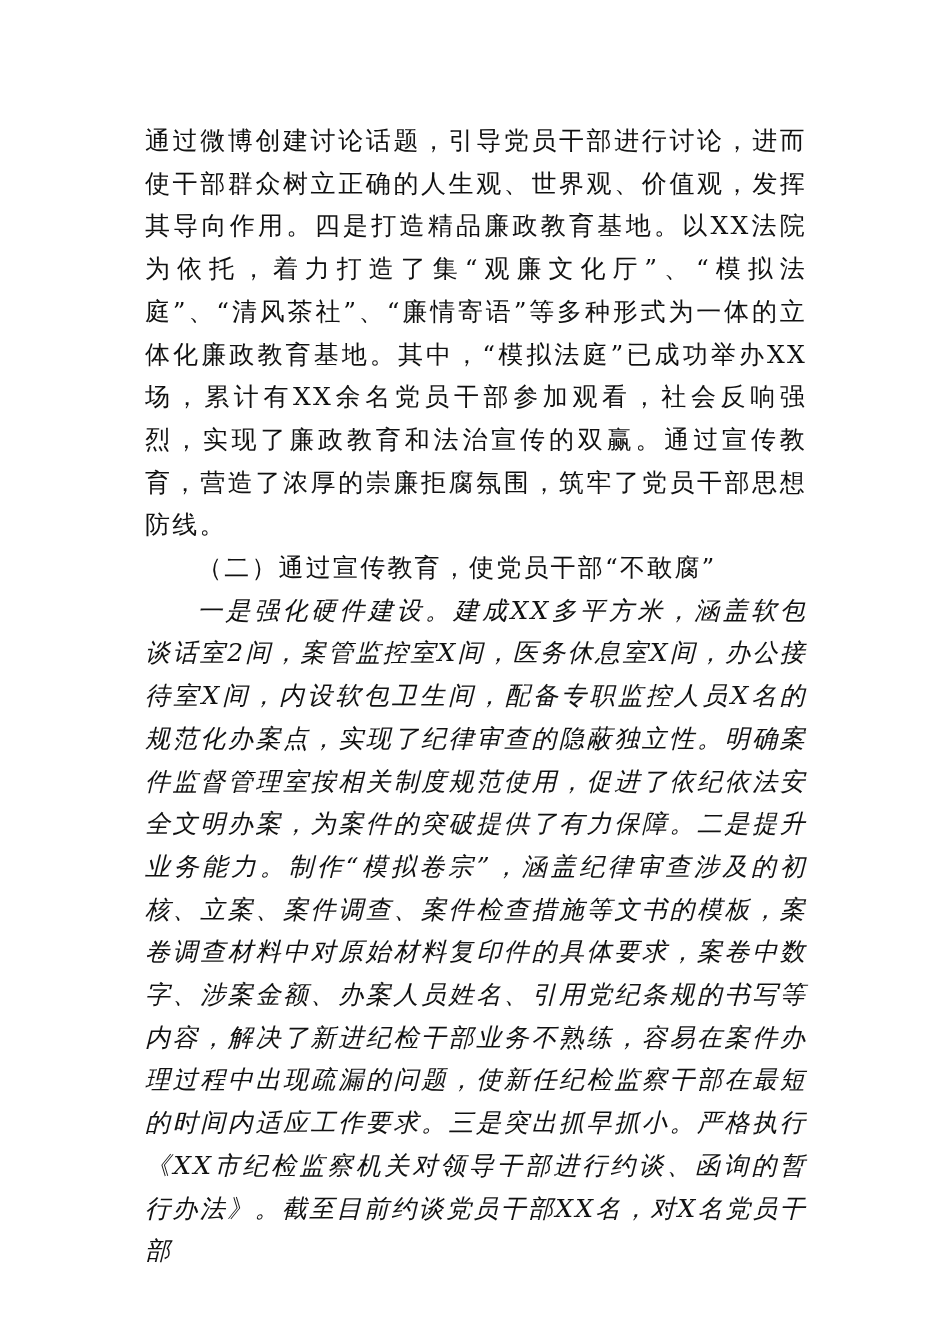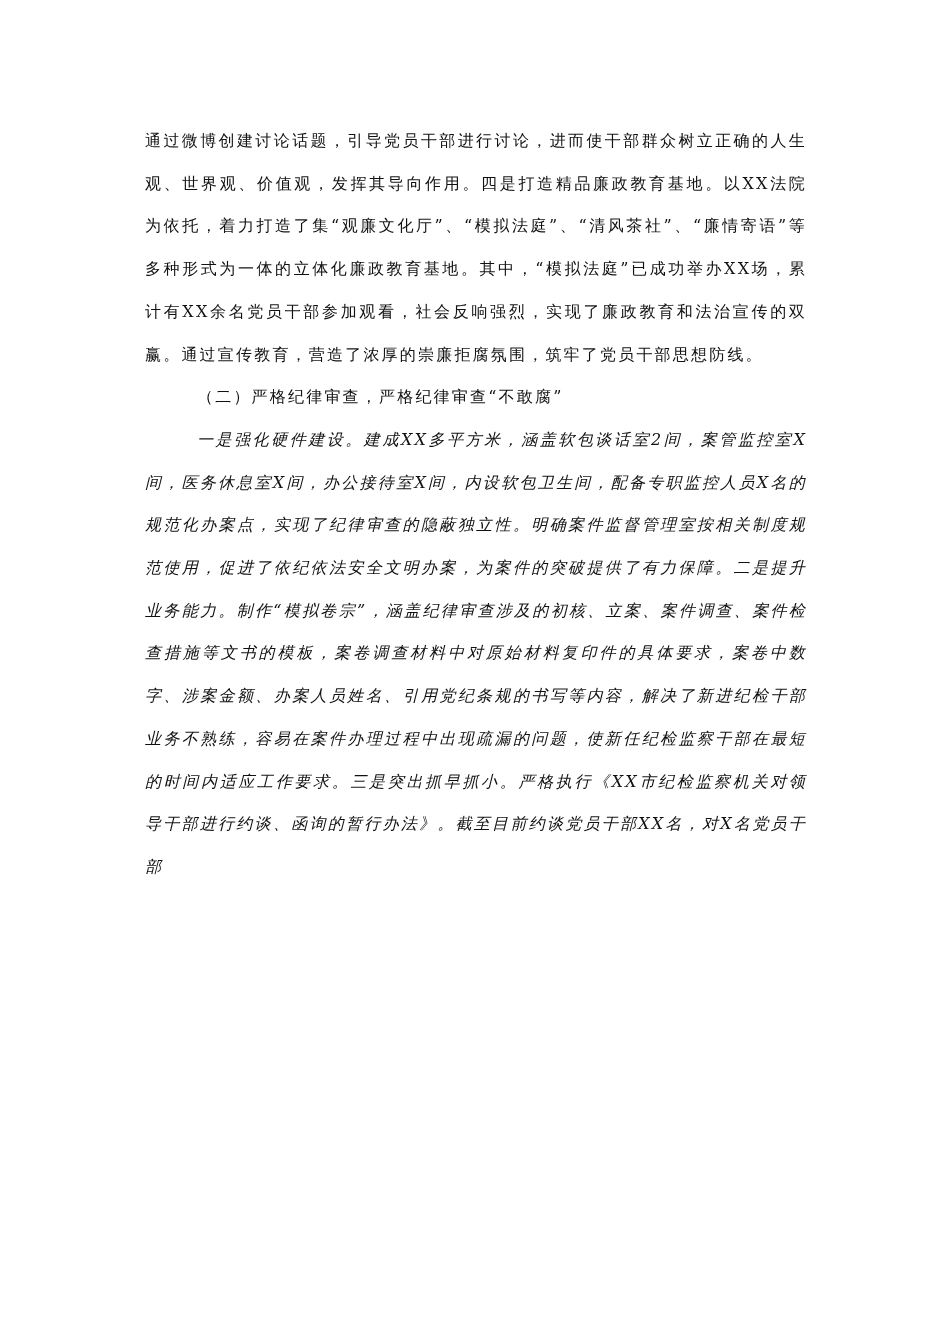--- a/index.html
+++ b/index.html
@@ -3,21 +3,21 @@
   <meta charset="utf-8">
   <style>
     html, body { margin: 0; padding: 0; background: #ffffff; }
     body { width: 950px; height: 1344px; position: relative; overflow: hidden; }
     .page {
       position: absolute;
       left: 145px;
       top: 120px;
       width: 662px;
       font-family: "DejaVu Serif", "Liberation Serif", serif;
-      font-size: 16px;
+      font-size: 25px;
       color: #111111;
       line-height: 42.7px;
     }
     .para {
       margin: 0;
       text-align: justify;
       text-justify: inter-character;
       letter-spacing: 2.2px;
     }
     .para.indent { text-indent: 52px; font-style: italic; }
@@ -25,15 +25,15 @@
       margin: 0;
       text-indent: 52px;
       letter-spacing: 2.2px;
     }
   </style>
 </head>
 <body>
 
 <div class="page">
   <p class="para">通过微博创建讨论话题，引导党员干部进行讨论，进而使干部群众树立正确的人生观、世界观、价值观，发挥其导向作用。四是打造精品廉政教育基地。以XX法院为依托，着力打造了集“观廉文化厅”、“模拟法庭”、“清风茶社”、“廉情寄语”等多种形式为一体的立体化廉政教育基地。其中，“模拟法庭”已成功举办XX场，累计有XX余名党员干部参加观看，社会反响强烈，实现了廉政教育和法治宣传的双赢。通过宣传教育，营造了浓厚的崇廉拒腐氛围，筑牢了党员干部思想防线。</p>
-  <p class="heading">（二）严格纪律审查，严格纪律审查“不敢腐”</p>
+  <p class="heading">（二）通过宣传教育，使党员干部“不敢腐”</p>
   <p class="para indent">一是强化硬件建设。建成XX多平方米，涵盖软包谈话室2间，案管监控室X间，医务休息室X间，办公接待室X间，内设软包卫生间，配备专职监控人员X名的规范化办案点，实现了纪律审查的隐蔽独立性。明确案件监督管理室按相关制度规范使用，促进了依纪依法安全文明办案，为案件的突破提供了有力保障。二是提升业务能力。制作“模拟卷宗”，涵盖纪律审查涉及的初核、立案、案件调查、案件检查措施等文书的模板，案卷调查材料中对原始材料复印件的具体要求，案卷中数字、涉案金额、办案人员姓名、引用党纪条规的书写等内容，解决了新进纪检干部业务不熟练，容易在案件办理过程中出现疏漏的问题，使新任纪检监察干部在最短的时间内适应工作要求。三是突出抓早抓小。严格执行《XX市纪检监察机关对领导干部进行约谈、函询的暂行办法》。截至目前约谈党员干部XX名，对X名党员干部</p>
 </div>
 
 </body></html>

